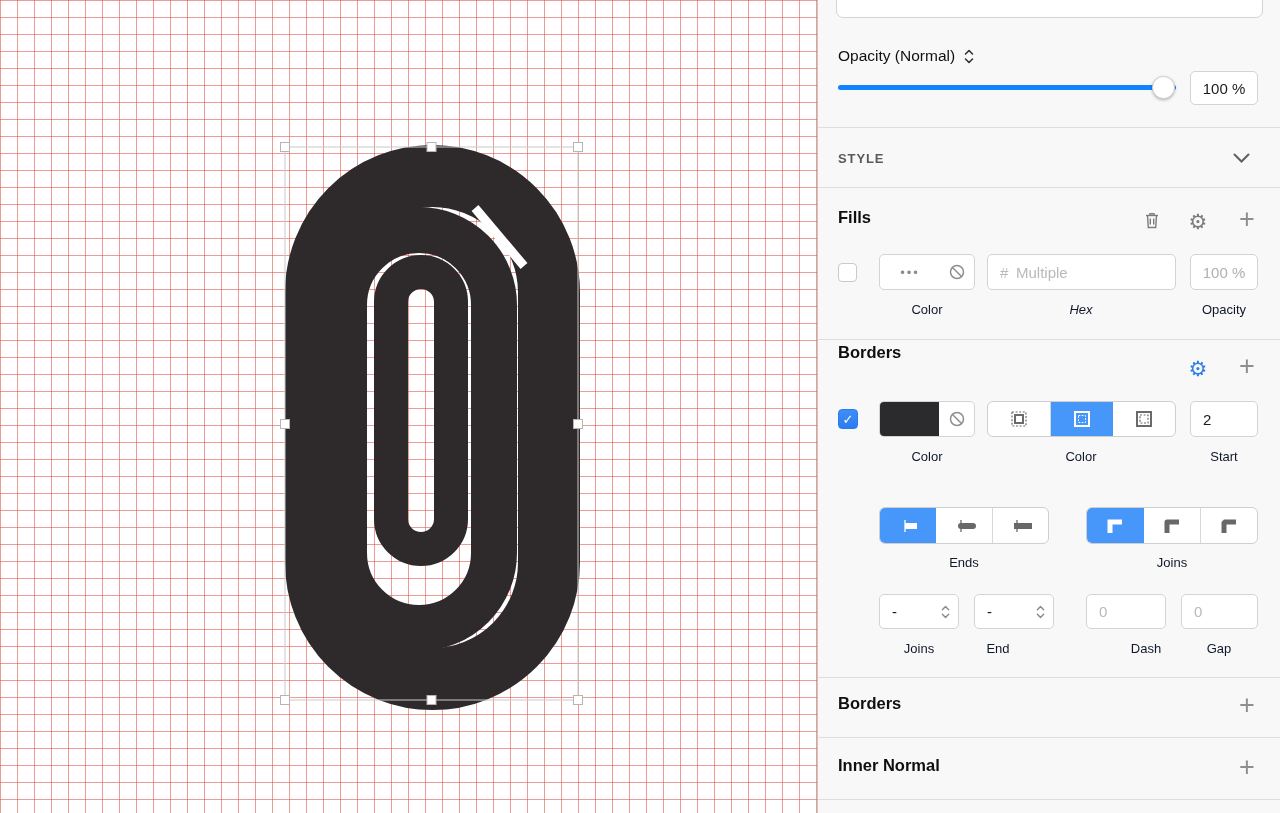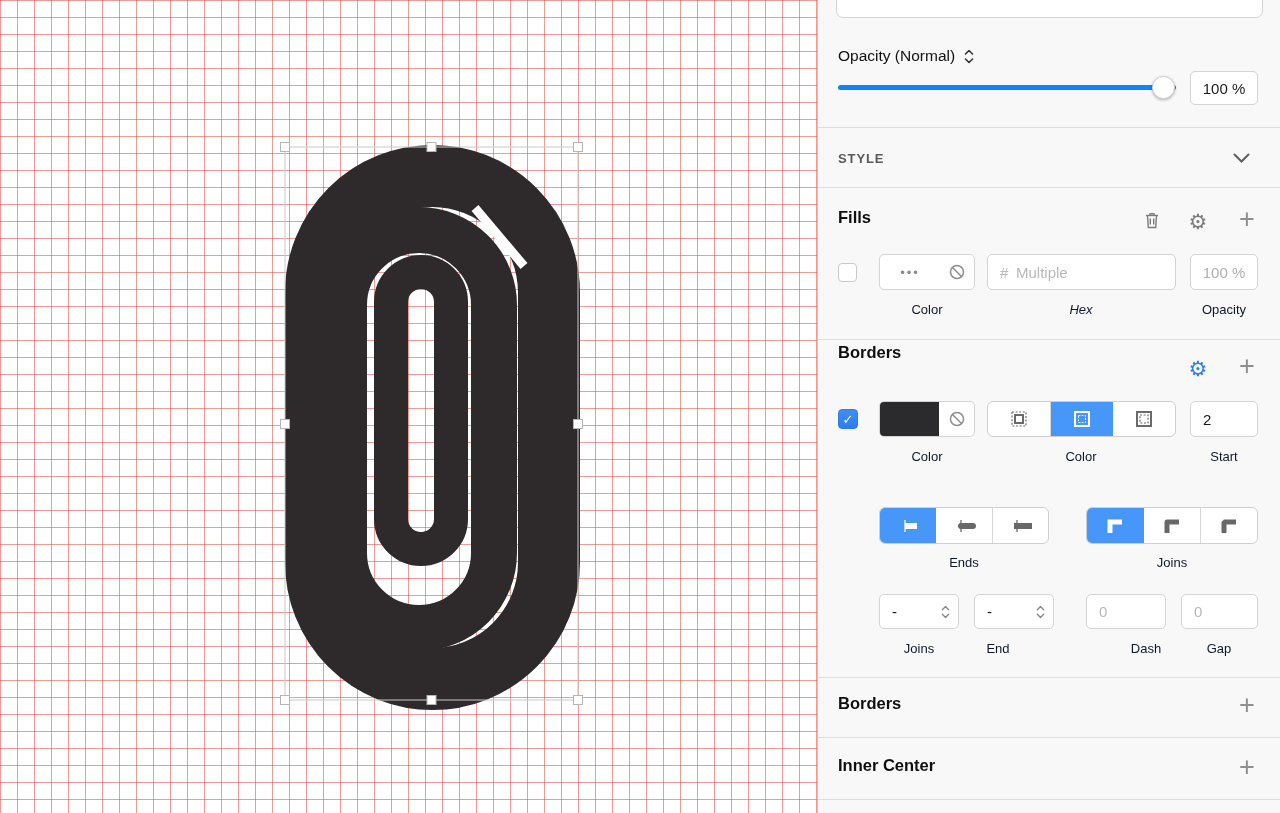--- a/index.html
+++ b/index.html
@@ -248,19 +248,19 @@
     <div class="lbl" style="left:328px;top:641px;">Dash</div>
     <div class="lbl" style="left:401px;top:641px;">Gap</div>
 
     <div class="divider" style="top:677px;"></div>
 
     <div class="sec-title" style="left:20px;top:694px;">Borders</div>
     <div class="plus-btn" style="left:416px;top:692px;">+</div>
 
     <div class="divider" style="top:737px;"></div>
 
-    <div class="sec-title" style="left:20px;top:756px;">Inner Center</div>
+    <div class="sec-title" style="left:20px;top:756px;">Inner Normal</div>
     <div class="plus-btn" style="left:416px;top:754px;">+</div>
 
     <div class="divider" style="top:799px;"></div>
 
   </div>
 </div>
 
 </body></html>

